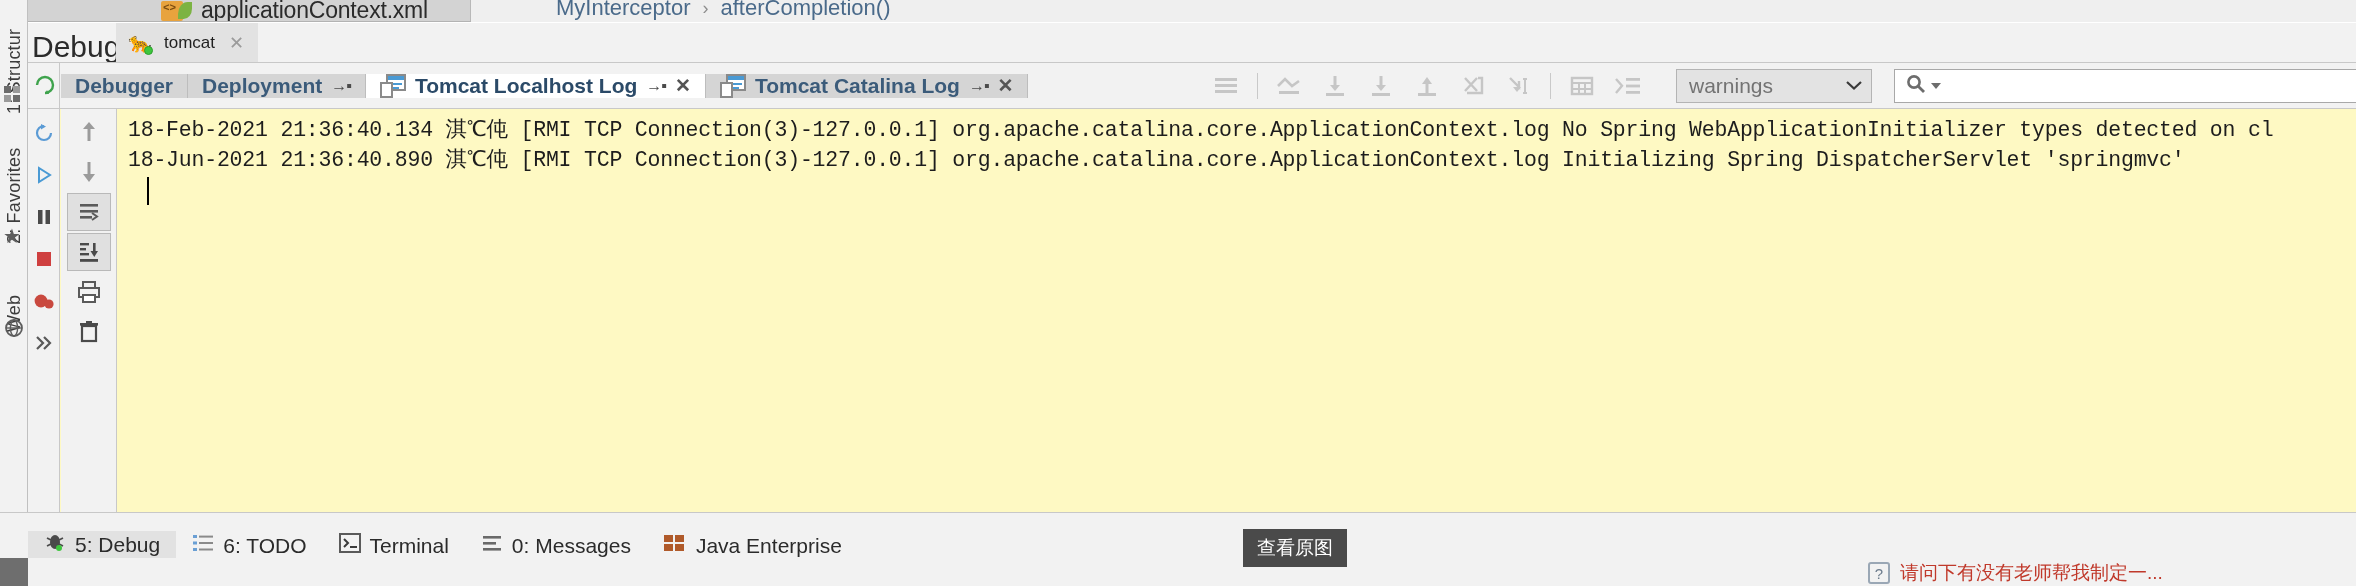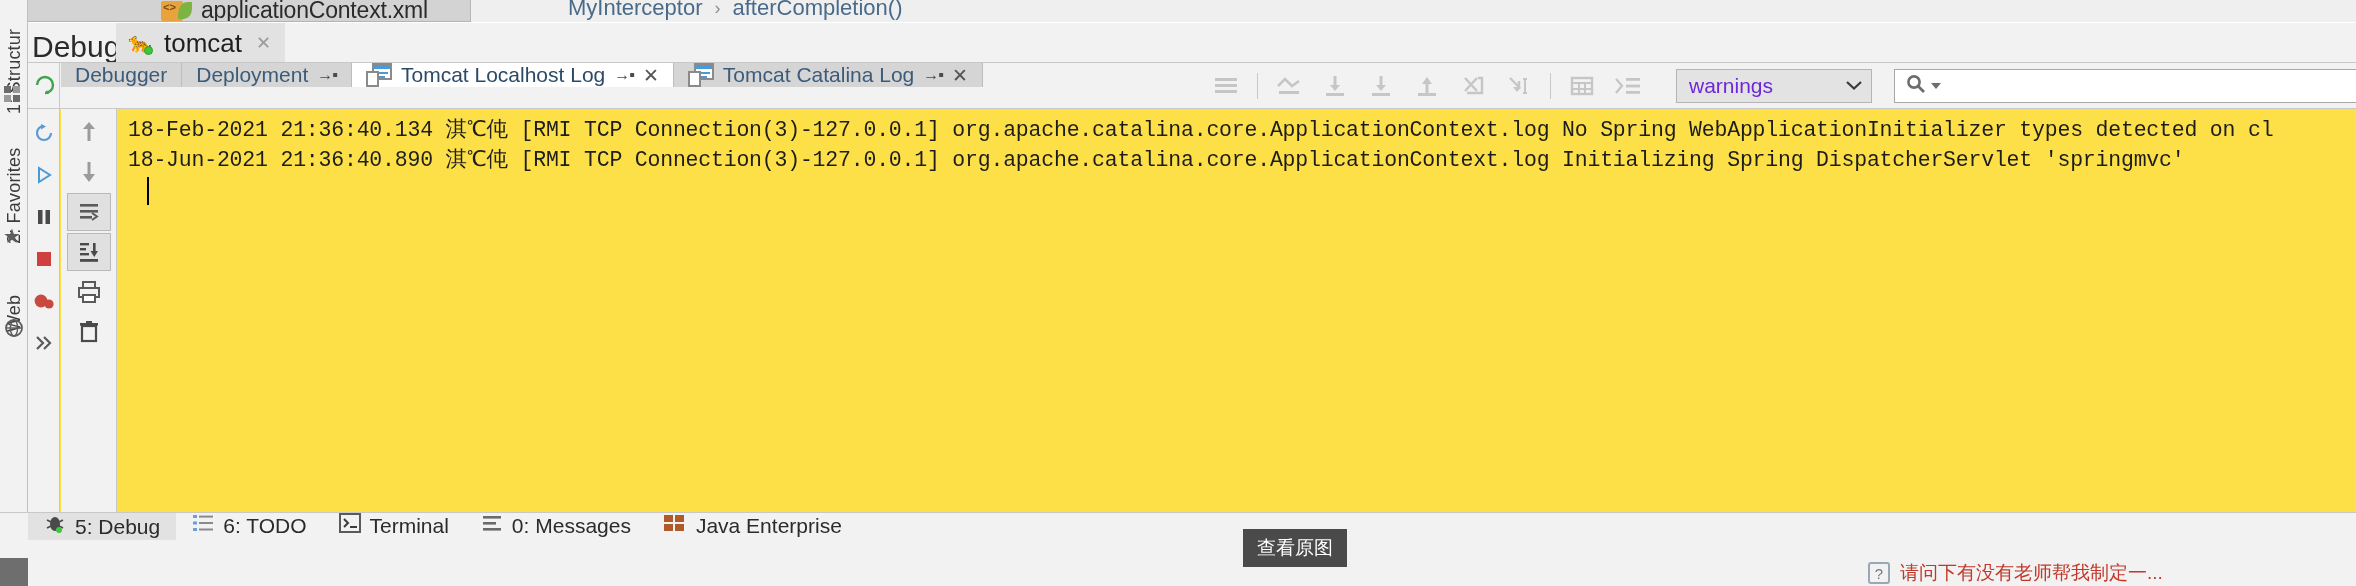--- a/index.html
+++ b/index.html
@@ -110,21 +110,20 @@
     font-size: 23px;
     color: #2b2b2b;
     letter-spacing: -.2px;
     padding-left: 12px;
   }
   .breadcrumb {
     position: absolute;
     left: 443px; top: 0;
     right: 0; height: 22px;
     background: #efefef;
-    margin-left: 12px;
   }
   .crumbs {
     position: absolute;
     left: 85px; top: -5px;
     display: flex; align-items: center; gap: 12px;
     font-size: 22px;
     color: #4a6a8a;
     white-space: nowrap;
   }
   .crumb-sep { color: #8d8d8d; font-size: 18px; }
@@ -168,21 +167,21 @@
     font-size: 19px; line-height: 19px;
     color: #d6a72b;
   }
   .tomcat-icon .dot {
     position: absolute; right: 1px; bottom: 0px;
     width: 9px; height: 9px; border-radius: 50%;
     background: #3ec63e; border: 1px solid #2ba02b;
     box-sizing: border-box;
   }
   .run-tab-label {
-    font-size: 26px; color: #1f1f1f;
+    font-size: 17px; color: #1f1f1f;
   }
   .run-tab-close {
     font-size: 18px; color: #9b9b9b; line-height: 1;
     padding-left: 4px;
   }
 
   
   .toolbar-row {
     position: absolute;
     left: 28px; top: 62px;
@@ -200,21 +199,22 @@
   }
   .rerun-icon {
     position: absolute; left: 6px; top: 10px;
     width: 22px; height: 22px;
   }
   .tabs {
     position: absolute;
     left: 33px; top: 0;
     height: 45px;
     display: flex;
-    align-items: flex-start;
+    align-items: center;
+    font-weight: bold;
   }
   .ctab {
     position: relative;
     display: flex; align-items: center;
     padding: 0 14px;
     background: #d5d5d5;
     border-right: 1px solid #bdbdbd;
     font-size: 21px;
     color: #3b5b7a;
     white-space: nowrap;
@@ -279,40 +279,40 @@
     top: 6px;
     width: 196px; height: 34px;
     background: #e3e3e3;
     border: 1px solid #b4b4b4;
     box-sizing: border-box;
     display: flex; align-items: center;
     padding: 0 8px 0 12px;
     justify-content: space-between;
   }
   .filter-select span.val {
-    font-size: 21px; color: #6d28d9;
+    font-size: 21px; color: #737373;
   }
   .search-box {
     position: absolute;
     top: 6px;
     height: 34px;
     background: #ffffff;
     border: 1px solid #a8a8a8;
     box-sizing: border-box;
     display: flex; align-items: center;
     padding-left: 10px;
     gap: 3px;
   }
 
   
   .console-wrap {
     position: absolute;
     left: 28px; top: 108px;
     width: 2328px; height: 404px;
-    background: #fde047;
+    background: #fef9c3;
     border-top: 1px solid #c8c8c8;
     box-sizing: border-box;
   }
   .console-gutter {
     position: absolute;
     left: 0; top: 0;
     width: 32px; height: 403px;
     background: #f2f2f2;
     border-right: 1px solid #c8c8c8;
     box-sizing: border-box;
@@ -363,21 +363,21 @@
   }
 
   
   .bottom-bar {
     position: absolute;
     left: 0; top: 512px;
     width: 2356px; height: 46px;
     background: #f2f2f2;
     border-top: 1px solid #c8c8c8;
     box-sizing: border-box;
-    display: flex; align-items: flex-start;
+    display: flex; align-items: flex-end;
   }
   .bbtn {
     display: flex; align-items: center;
     gap: 9px;
     padding: 0 16px;
     font-size: 21px;
     color: #2b2b2b;
     white-space: nowrap;
     position: relative;
   }

